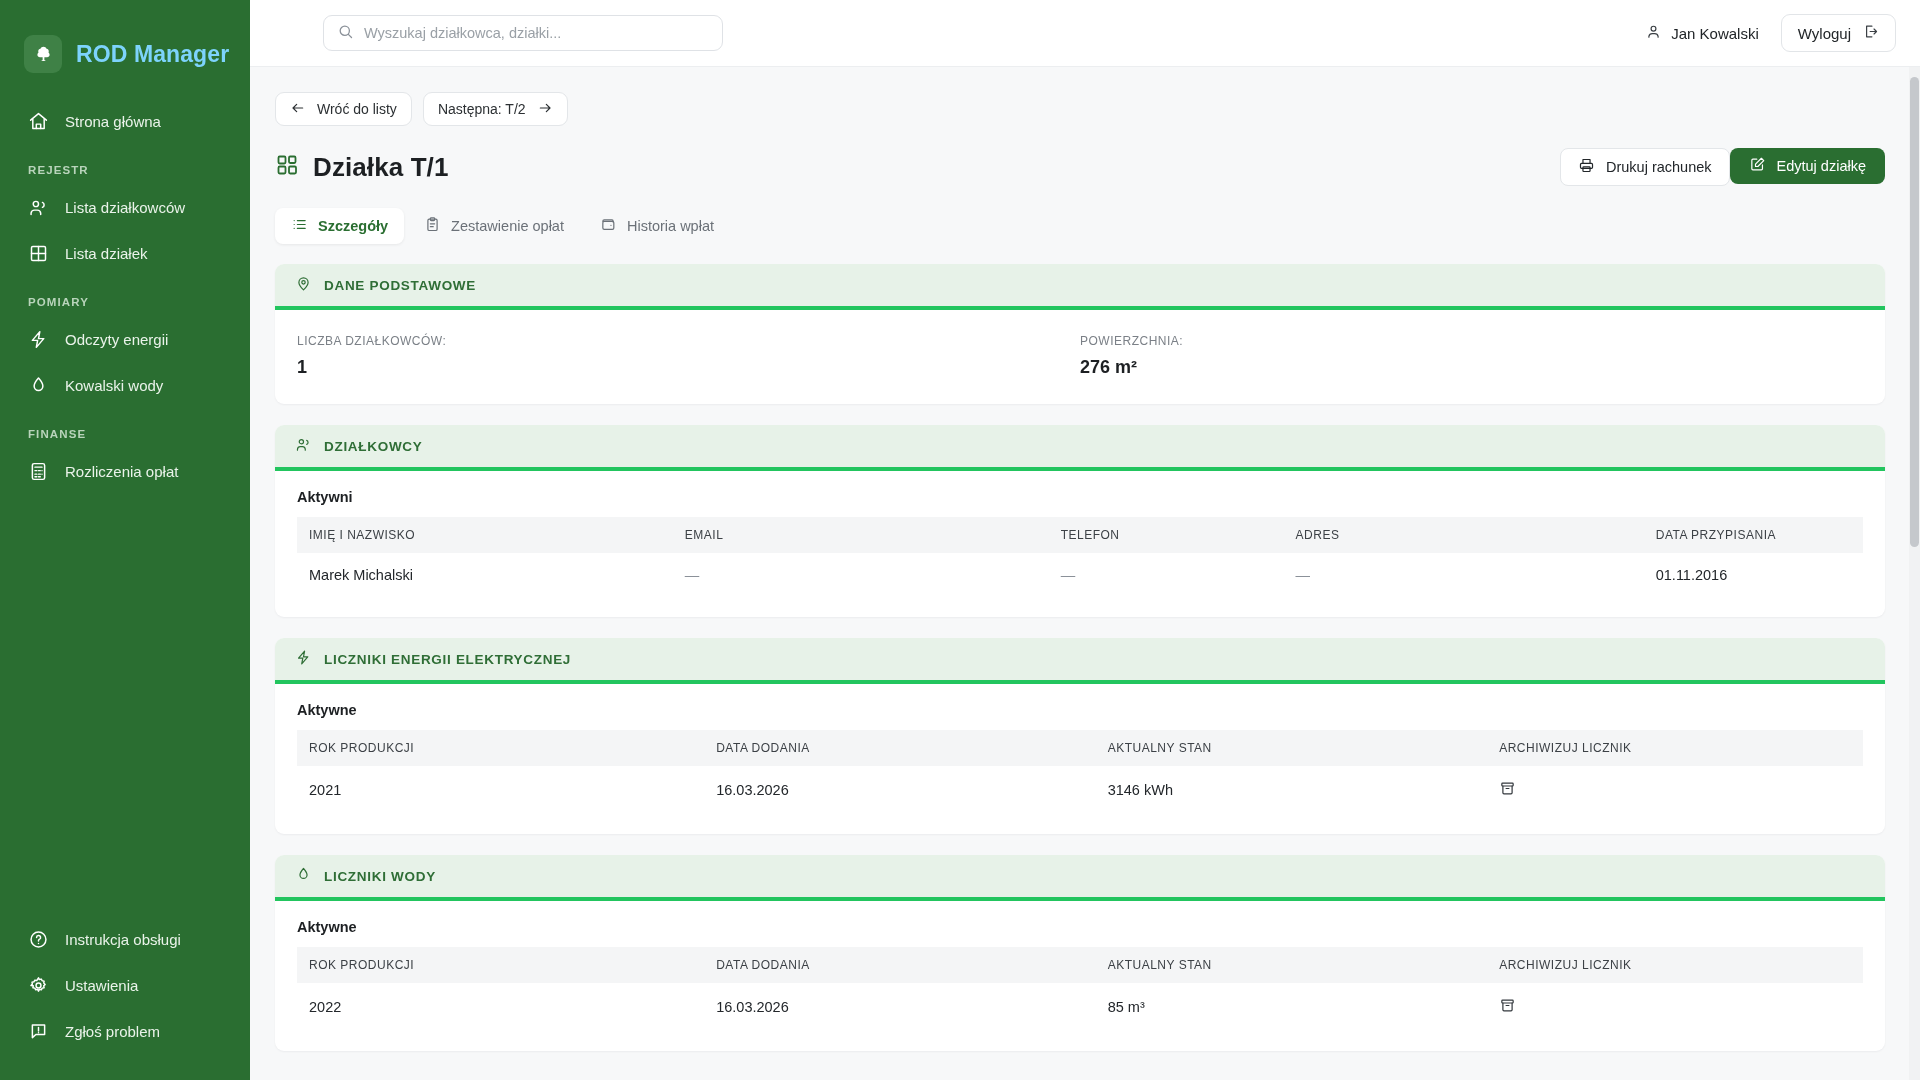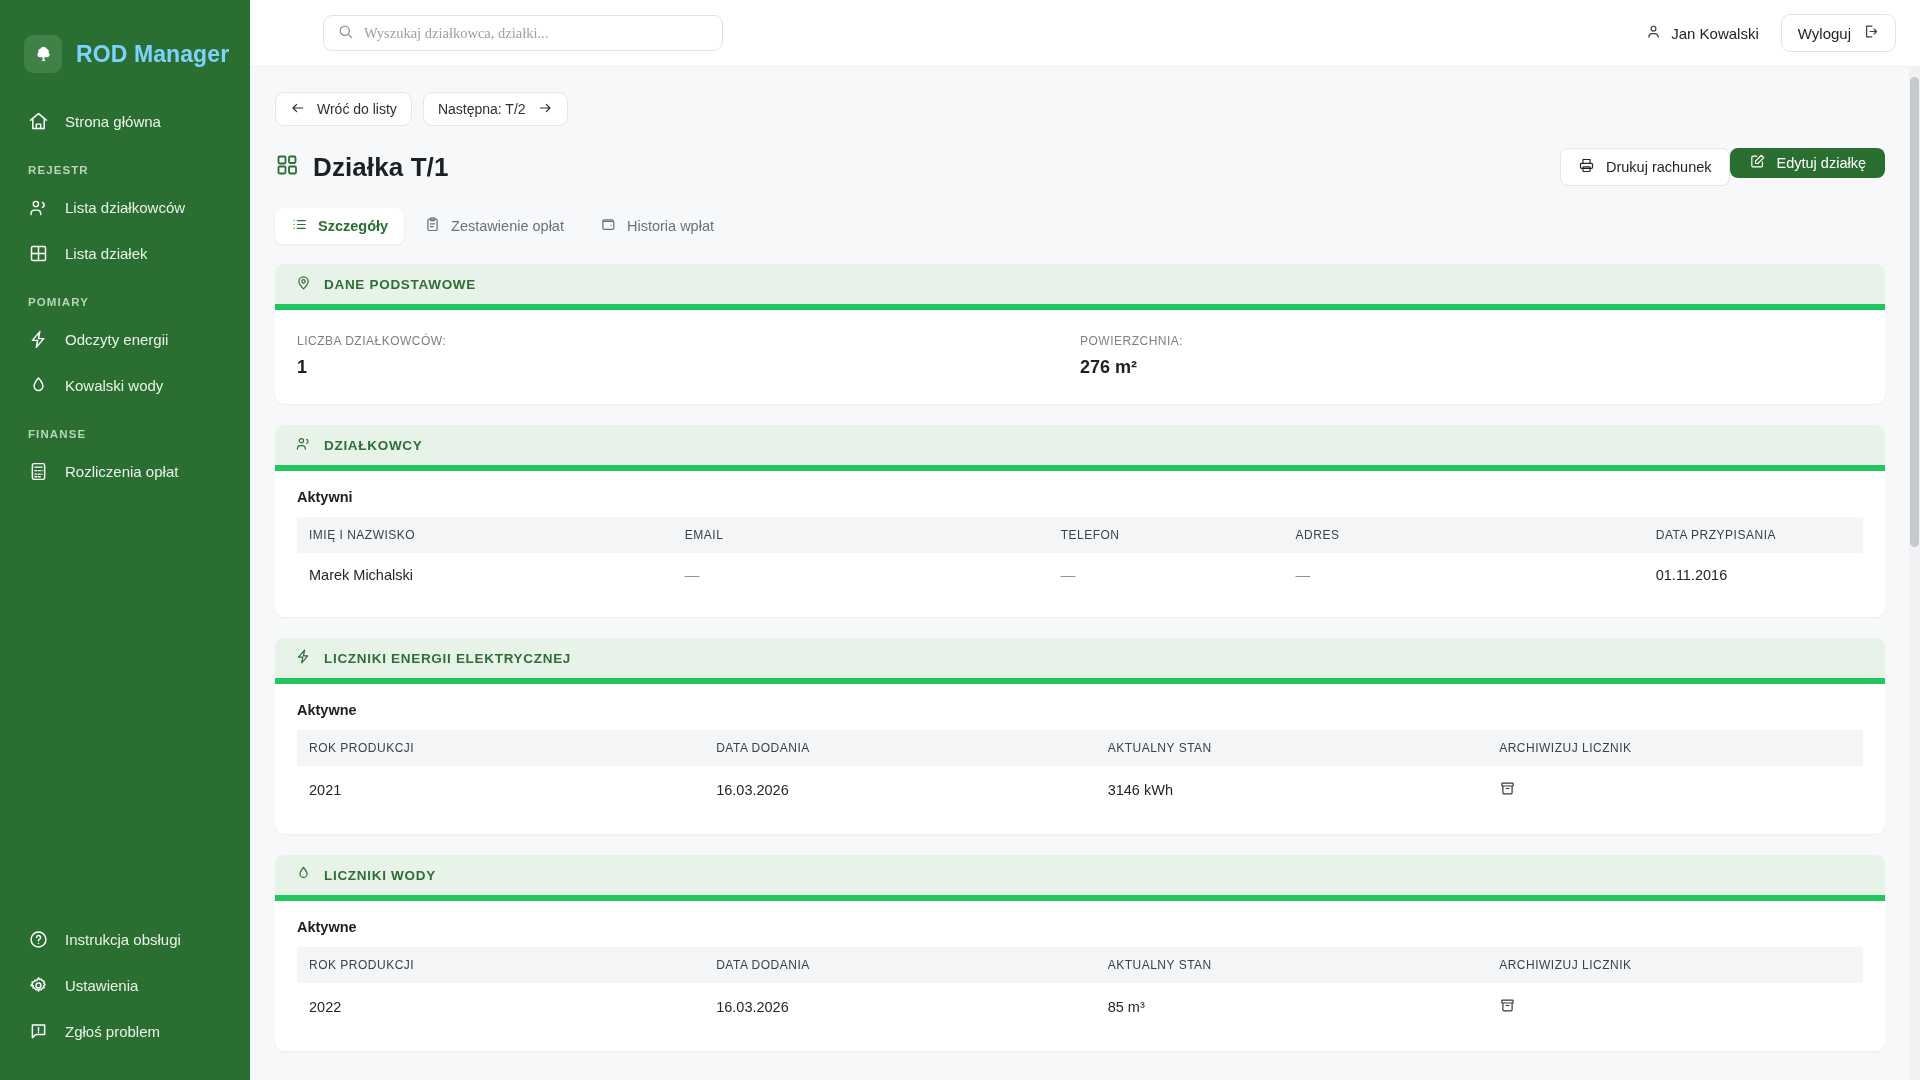--- a/index.html
+++ b/index.html
@@ -46,21 +46,21 @@
     height: 67px; min-height: 67px; background: #ffffff;
     border-bottom: 1px solid #eceef0;
     display: flex; align-items: center; padding: 0 24px 0 24px;
   }
   .search-wrap {
     width: 400px; height: 36px; margin-left: 49px;
     border: 1px solid #dfe2e6; border-radius: 9px; background: #fff;
     display: flex; align-items: center; gap: 10px; padding: 0 13px;
   }
   .search-wrap svg { width: 17px; height: 17px; stroke: #8b9199; fill: none; stroke-width: 1.8; stroke-linecap: round; }
-  .search-input { border: none; outline: none; font-size: 14.5px; color: #2c3033; width: 100%; font-family: Liberation Serif, serif; }
+  .search-input { border: none; outline: none; font-size: 14.5px; color: #2c3033; width: 100%; font-family: Liberation Sans, sans-serif; }
   .search-input::placeholder { color: #9aa0a6; }
   .topbar-right { margin-left: auto; display: flex; align-items: center; gap: 22px; }
   .user-chip { display: flex; align-items: center; gap: 9px; font-size: 15px; color: #222629; cursor: pointer; }
   .user-chip svg { width: 17px; height: 17px; stroke: #3b4045; fill: none; stroke-width: 1.7; stroke-linecap: round; stroke-linejoin: round; }
   .logout-btn {
     display: flex; align-items: center; gap: 11px;
     height: 38px; padding: 0 16px; border: 1px solid #e2e5e8; border-radius: 9px;
     background: #fff; font-size: 15px; color: #222629; cursor: pointer;
     font-family: "Liberation Sans", sans-serif;
   }
@@ -86,21 +86,21 @@
   .btn-secondary {
     display: flex; align-items: center; gap: 11px;
     height: 38px; padding: 0 17px; background: #fff;
     border: 1px solid #e3e6e9; border-radius: 8px;
     font-size: 14.5px; color: #22262a; cursor: pointer;
     font-family: "Liberation Sans", sans-serif;
   }
   .btn-secondary svg { width: 17px; height: 17px; stroke: #22262a; fill: none; stroke-width: 1.7; stroke-linecap: round; stroke-linejoin: round; }
   .btn-primary {
     display: flex; align-items: center; gap: 11px;
-    height: 30px; padding: 0 19px; background: #2a6e31;
+    height: 36px; padding: 0 19px; background: #2a6e31;
     border: none; border-radius: 8px;
     font-size: 14.5px; color: #ffffff; cursor: pointer;
     font-family: "Liberation Sans", sans-serif;
   }
   .btn-primary svg { width: 17px; height: 17px; stroke: #ffffff; fill: none; stroke-width: 1.7; stroke-linecap: round; stroke-linejoin: round; }
 
   .tabs { display: flex; gap: 4px; margin-bottom: 20px; }
   .tab {
     display: flex; align-items: center; gap: 10px;
     height: 36px; padding: 0 16px; border-radius: 8px;
@@ -108,21 +108,21 @@
   }
   .tab svg { width: 17px; height: 17px; stroke: #6b7178; fill: none; stroke-width: 1.7; stroke-linecap: round; stroke-linejoin: round; }
   .tab.active { background: #ffffff; color: #2a6e31; font-weight: 600; box-shadow: 0 1px 3px rgba(0,0,0,.07); }
   .tab.active svg { stroke: #2a6e31; }
 
   .card {
     background: #ffffff; border-radius: 9px; margin-bottom: 21px;
     box-shadow: 0 1px 2px rgba(16,24,40,.05); overflow: hidden;
   }
   .card-head {
-    background: #e7f2e8; border-bottom: 6px solid #22c55e;
+    background: #e7f2e8; border-bottom: 4px solid #22c55e;
     height: 46px; display: flex; align-items: center; gap: 12px; padding: 0 20px;
   }
   .card-head svg { width: 17px; height: 17px; stroke: #2f6e36; fill: none; stroke-width: 1.7; stroke-linecap: round; stroke-linejoin: round; }
   .card-head-title { color: #2f6e36; font-size: 13.5px; font-weight: 600; letter-spacing: .7px; }
 
   .kv-grid { display: flex; padding: 24px 22px 26px 22px; }
   .kv { flex: 1; }
   .kv-label { font-size: 12px; color: #7b8087; letter-spacing: .5px; margin-bottom: 9px; }
   .kv-value { font-size: 18px; font-weight: 700; color: #1d2023; }
 

